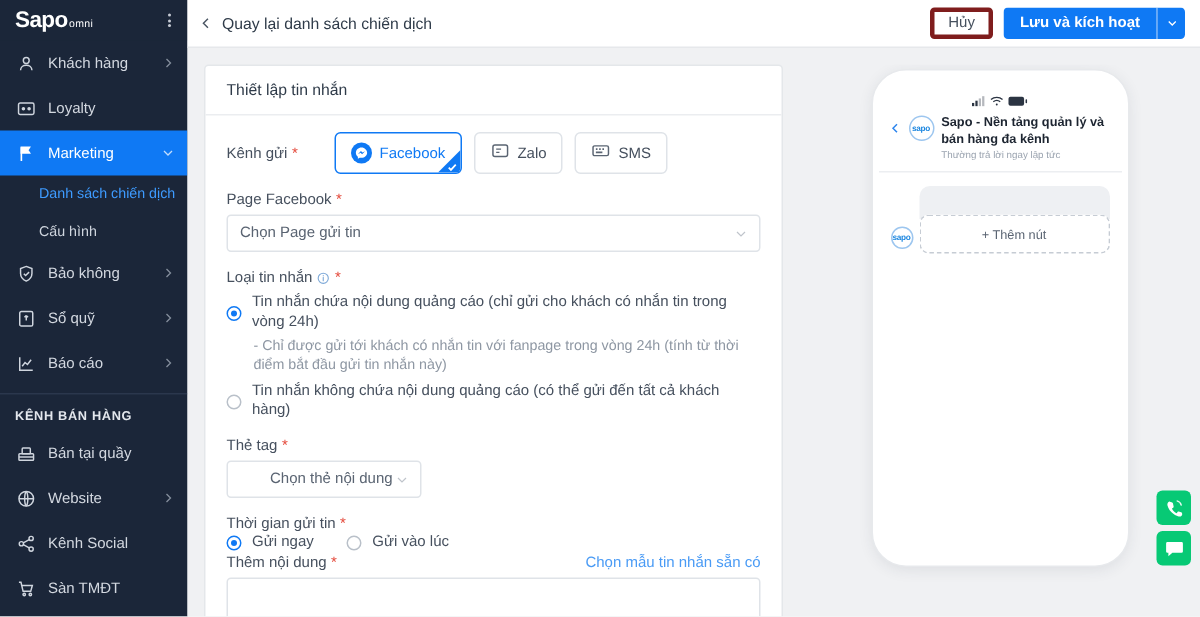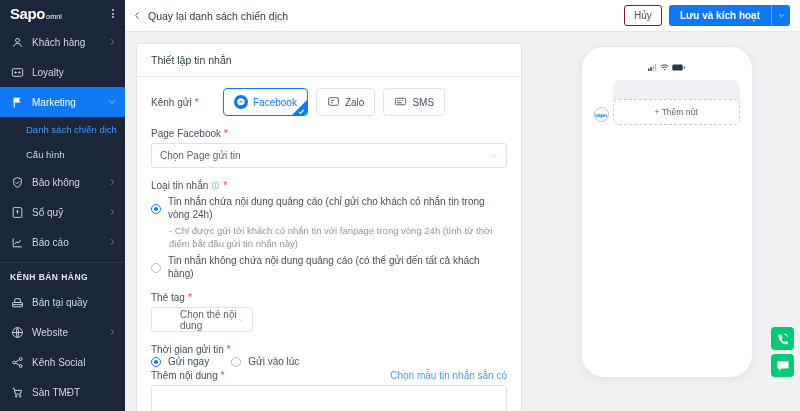--- a/index.html
+++ b/index.html
@@ -82,21 +82,21 @@
     background: #ffffff;
     display: flex; align-items: center;
     padding: 0 10px 0 8px;
     border-bottom: 1px solid #e6e8eb;
   }
   .back-link { display: flex; align-items: center; gap: 6px; cursor: pointer; color: #2f3b49; font-size: 10.5px; }
   .back-link .bk-ico { width: 9px; height: 9px; display: block; }
   .topbar-spacer { flex: 1 1 auto; }
   .btn-cancel {
     height: 21px; min-width: 38px; padding: 0 9px;
-    border: 1px solid #7f1d1d; border-radius: 3px;
+    border: 3px solid #7f1d1d; border-radius: 3px;
     background: #fff; color: #46505e; font-size: 10px;
     display: flex; align-items: center; justify-content: center;
     cursor: pointer; margin-right: 7px;
     font-family: "Liberation Sans", sans-serif;
   }
   .btn-primary-group { display: flex; height: 21px; border-radius: 3px; overflow: hidden; }
   .btn-primary {
     background: #0f79f4; color: #fff; font-size: 10px; font-weight: bold;
     padding: 0 11px; display: flex; align-items: center; cursor: pointer;
     white-space: nowrap;
@@ -161,21 +161,21 @@
   .field-block > .field-label { margin-bottom: 4px; }
 
   .select-ctl {
     height: 25px; border: 1px solid #dfe3e8; border-radius: 3px;
     background: #fff; display: flex; align-items: center;
     padding: 0 8px; font-size: 10px; color: #5a6472;
     cursor: pointer; justify-content: space-between;
   }
   .select-ctl .caret { width: 8px; height: 8px; opacity: .55; }
   .select-full { width: 100%; }
-  .select-tag { width: 102px; padding-left: 28px; }
+  .select-tag { width: 130px; padding-left: 28px; }
 
   .radio-line { display: flex; align-items: center; gap: 7px; margin-bottom: 3px; cursor: pointer; }
   .radio {
     width: 10px; height: 10px; border-radius: 50%;
     border: 1px solid #b9c0c9; background: #fff; flex: 0 0 10px;
     margin-top: 1px; position: relative;
   }
   .radio.on { border: 1px solid #0f79f4; }
   .radio.on::after {
     content: ""; position: absolute; left: 2px; top: 2px;
@@ -596,20 +596,32 @@
                   <path d="M3.4 5.6a5.6 5.6 0 0 1 7.2 0"></path>
                   <circle cx="7" cy="8.4" r="1" fill="#2b3442" stroke="none"></circle>
                 </svg>
               <svg width="13" height="7" viewBox="0 0 20 10" fill="none">
                   <rect x="0.5" y="0.5" width="16" height="9" rx="2" fill="#2b3442"></rect>
                   <rect x="18" y="3" width="1.6" height="4" rx=".7" fill="#2b3442"></rect>
                 </svg>
             </div>
           </div>
 
+          <div class="phone-header">
+            <svg class="ph-back" viewBox="0 0 24 24" fill="none" stroke="#2f86ed" stroke-width="3">
+                <path d="M15 4l-8 8 8 8"></path>
+              </svg>
+            <span class="avatar">
+              <span class="avatar-txt">sapo</span>
+            </span>
+            <div class="ph-title-wrap">
+              <div class="ph-title">Sapo - Nền tảng quản lý và bán hàng đa kênh</div>
+              <div class="ph-sub">Thường trả lời ngay lập tức</div>
+            </div>
+          </div>
 
           <div class="phone-body">
             <div class="bubble-stack">
               <span class="bubble-av">
                 <span class="avatar-txt">sapo</span>
               </span>
               <div class="bubble-col">
                 <div class="bubble-img"></div>
                 <div class="add-btn">+ Thêm nút</div>
               </div>

